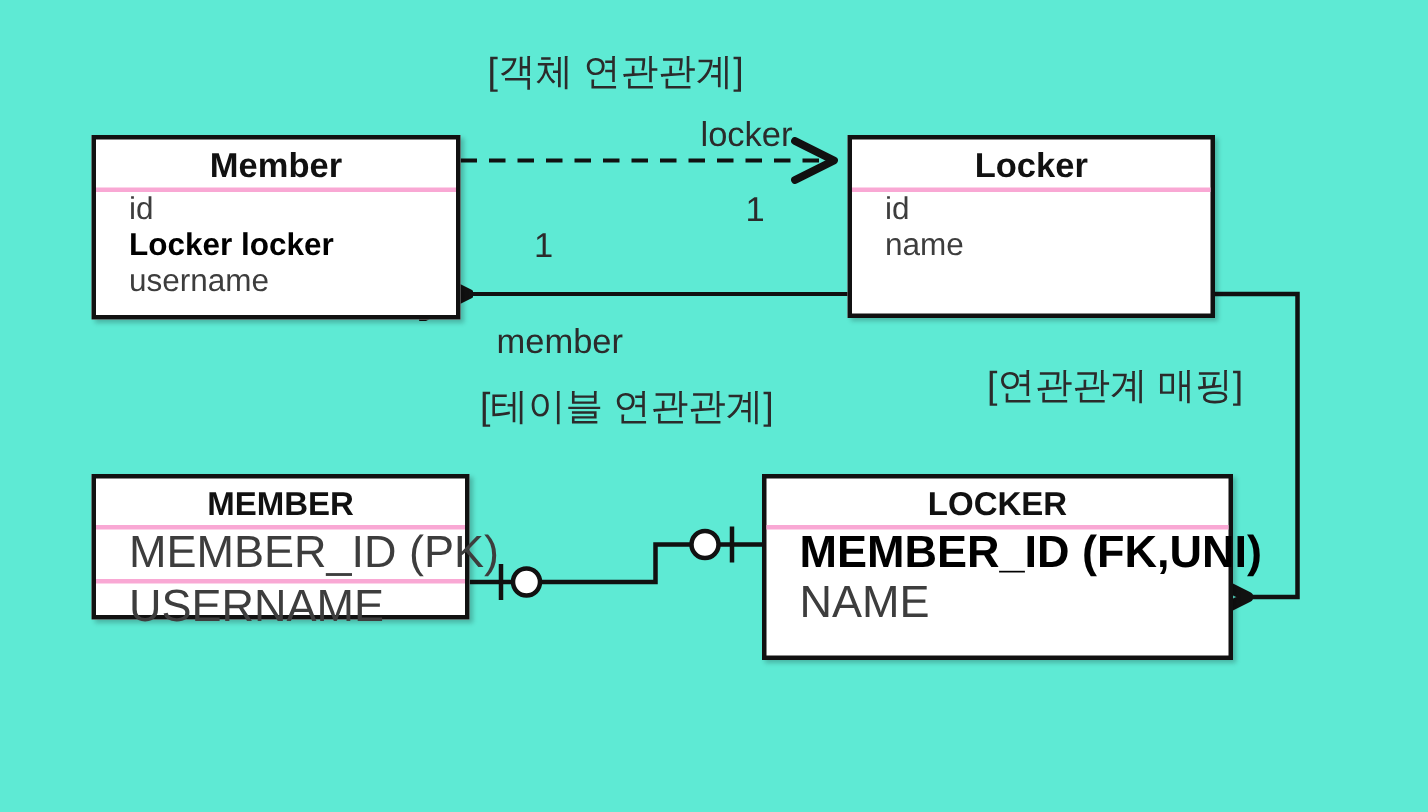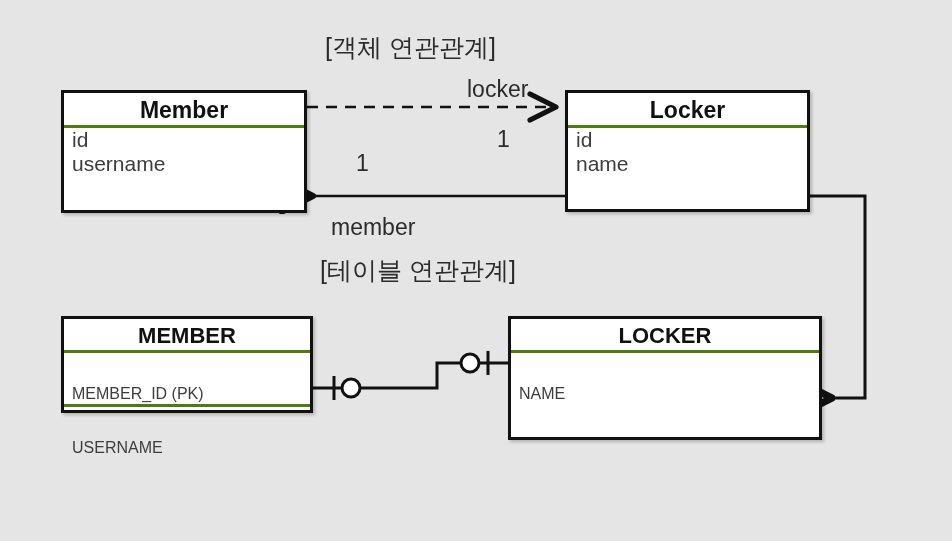--- a/index.html
+++ b/index.html
@@ -8,21 +8,21 @@
     background: #ffffff;
   }
   body {
     font-family: "Liberation Sans", "DejaVu Sans", sans-serif;
     color: #1a1a1a;
   }
   #canvas {
     position: relative;
     width: 952px;
     height: 541px;
-    background: #e5e5e5;
+    background: #5eead4;
     overflow: hidden;
   }
   #vector-layer {
     position: absolute;
     left: 0;
     top: 0;
     width: 952px;
     height: 541px;
   }
 
@@ -40,40 +40,40 @@
     width: 100%;
     text-align: center;
     font-weight: bold;
     color: #111111;
     white-space: nowrap;
     overflow: hidden;
   }
   .box-section {
     box-sizing: border-box;
     width: 100%;
-    border-top: 3px solid #4d7c0f;
-    padding-left: 8px;
+    border-top: 3px solid #f9a8d4;
+    padding-left: 22px;
   }
   .attr {
     white-space: nowrap;
     color: #3d3d3d;
     line-height: 1.0;
   }
   .attr.bold {
     font-weight: bold;
     color: #000000;
   }
 
   
   .obj .box-title { font-size: 23px; line-height: 30px; padding-top: 2px; }
   .obj .attr { font-size: 21px; padding: 1px 0 2px 0; }
 
   
   .tbl .box-title { font-size: 22px; line-height: 29px; padding-top: 2px; }
-  .tbl .attr { font-size: 16px; padding: 1px 0 2px 0; margin-top: 32px; }
+  .tbl .attr { font-size: 30px; padding: 1px 0 2px 0; }
 
   
   .label {
     position: absolute;
     white-space: nowrap;
     color: #2b2b2b;
     z-index: 4;
   }
   .label.kr { font-size: 25px; }
   .label.edge { font-size: 23px; }
@@ -119,33 +119,35 @@
     
     <g>
       <path d="M 810 196 L 865 196 L 865 398 L 832 398" fill="none" stroke="#111111" stroke-width="3" marker-end="url(#openArrowL)"></path>
     </g>
   </svg>
 
   <div class="label kr" style="left:325px; top:31px;">[객체 연관관계]</div>
 
   <div class="label kr" style="left:320px; top:254px;">[테이블 연관관계]</div>
 
+  <div class="label kr" style="left:658px; top:240px;">[연관관계 매핑]</div>
 
   <div class="label edge" style="left:467px; top:76px;">locker</div>
 
   <div class="label mult" style="left:497px; top:126px;">1</div>
 
   <div class="label edge" style="left:331px; top:214px;">member</div>
 
   <div class="label mult" style="left:356px; top:150px;">1</div>
 
   <div class="box obj" style="left:61px; top:90px; width:246px; height:123px;">
     <div class="box-title">Member</div>
     <div class="box-section">
       <div class="attr">id</div>
+      <div class="attr bold">Locker locker</div>
       <div class="attr">username</div>
     </div>
   </div>
 
   <div class="box obj" style="left:565px; top:90px; width:245px; height:122px;">
     <div class="box-title">Locker</div>
     <div class="box-section">
       <div class="attr">id</div>
       <div class="attr">name</div>
     </div>
@@ -157,17 +159,18 @@
       <div class="attr">MEMBER_ID (PK)</div>
     </div>
     <div class="box-section">
       <div class="attr">USERNAME</div>
     </div>
   </div>
 
   <div class="box tbl" style="left:508px; top:316px; width:314px; height:124px;">
     <div class="box-title">LOCKER</div>
     <div class="box-section">
+      <div class="attr bold">MEMBER_ID (FK,UNI)</div>
       <div class="attr">NAME</div>
     </div>
   </div>
 
 </div>
 
 </body></html>

